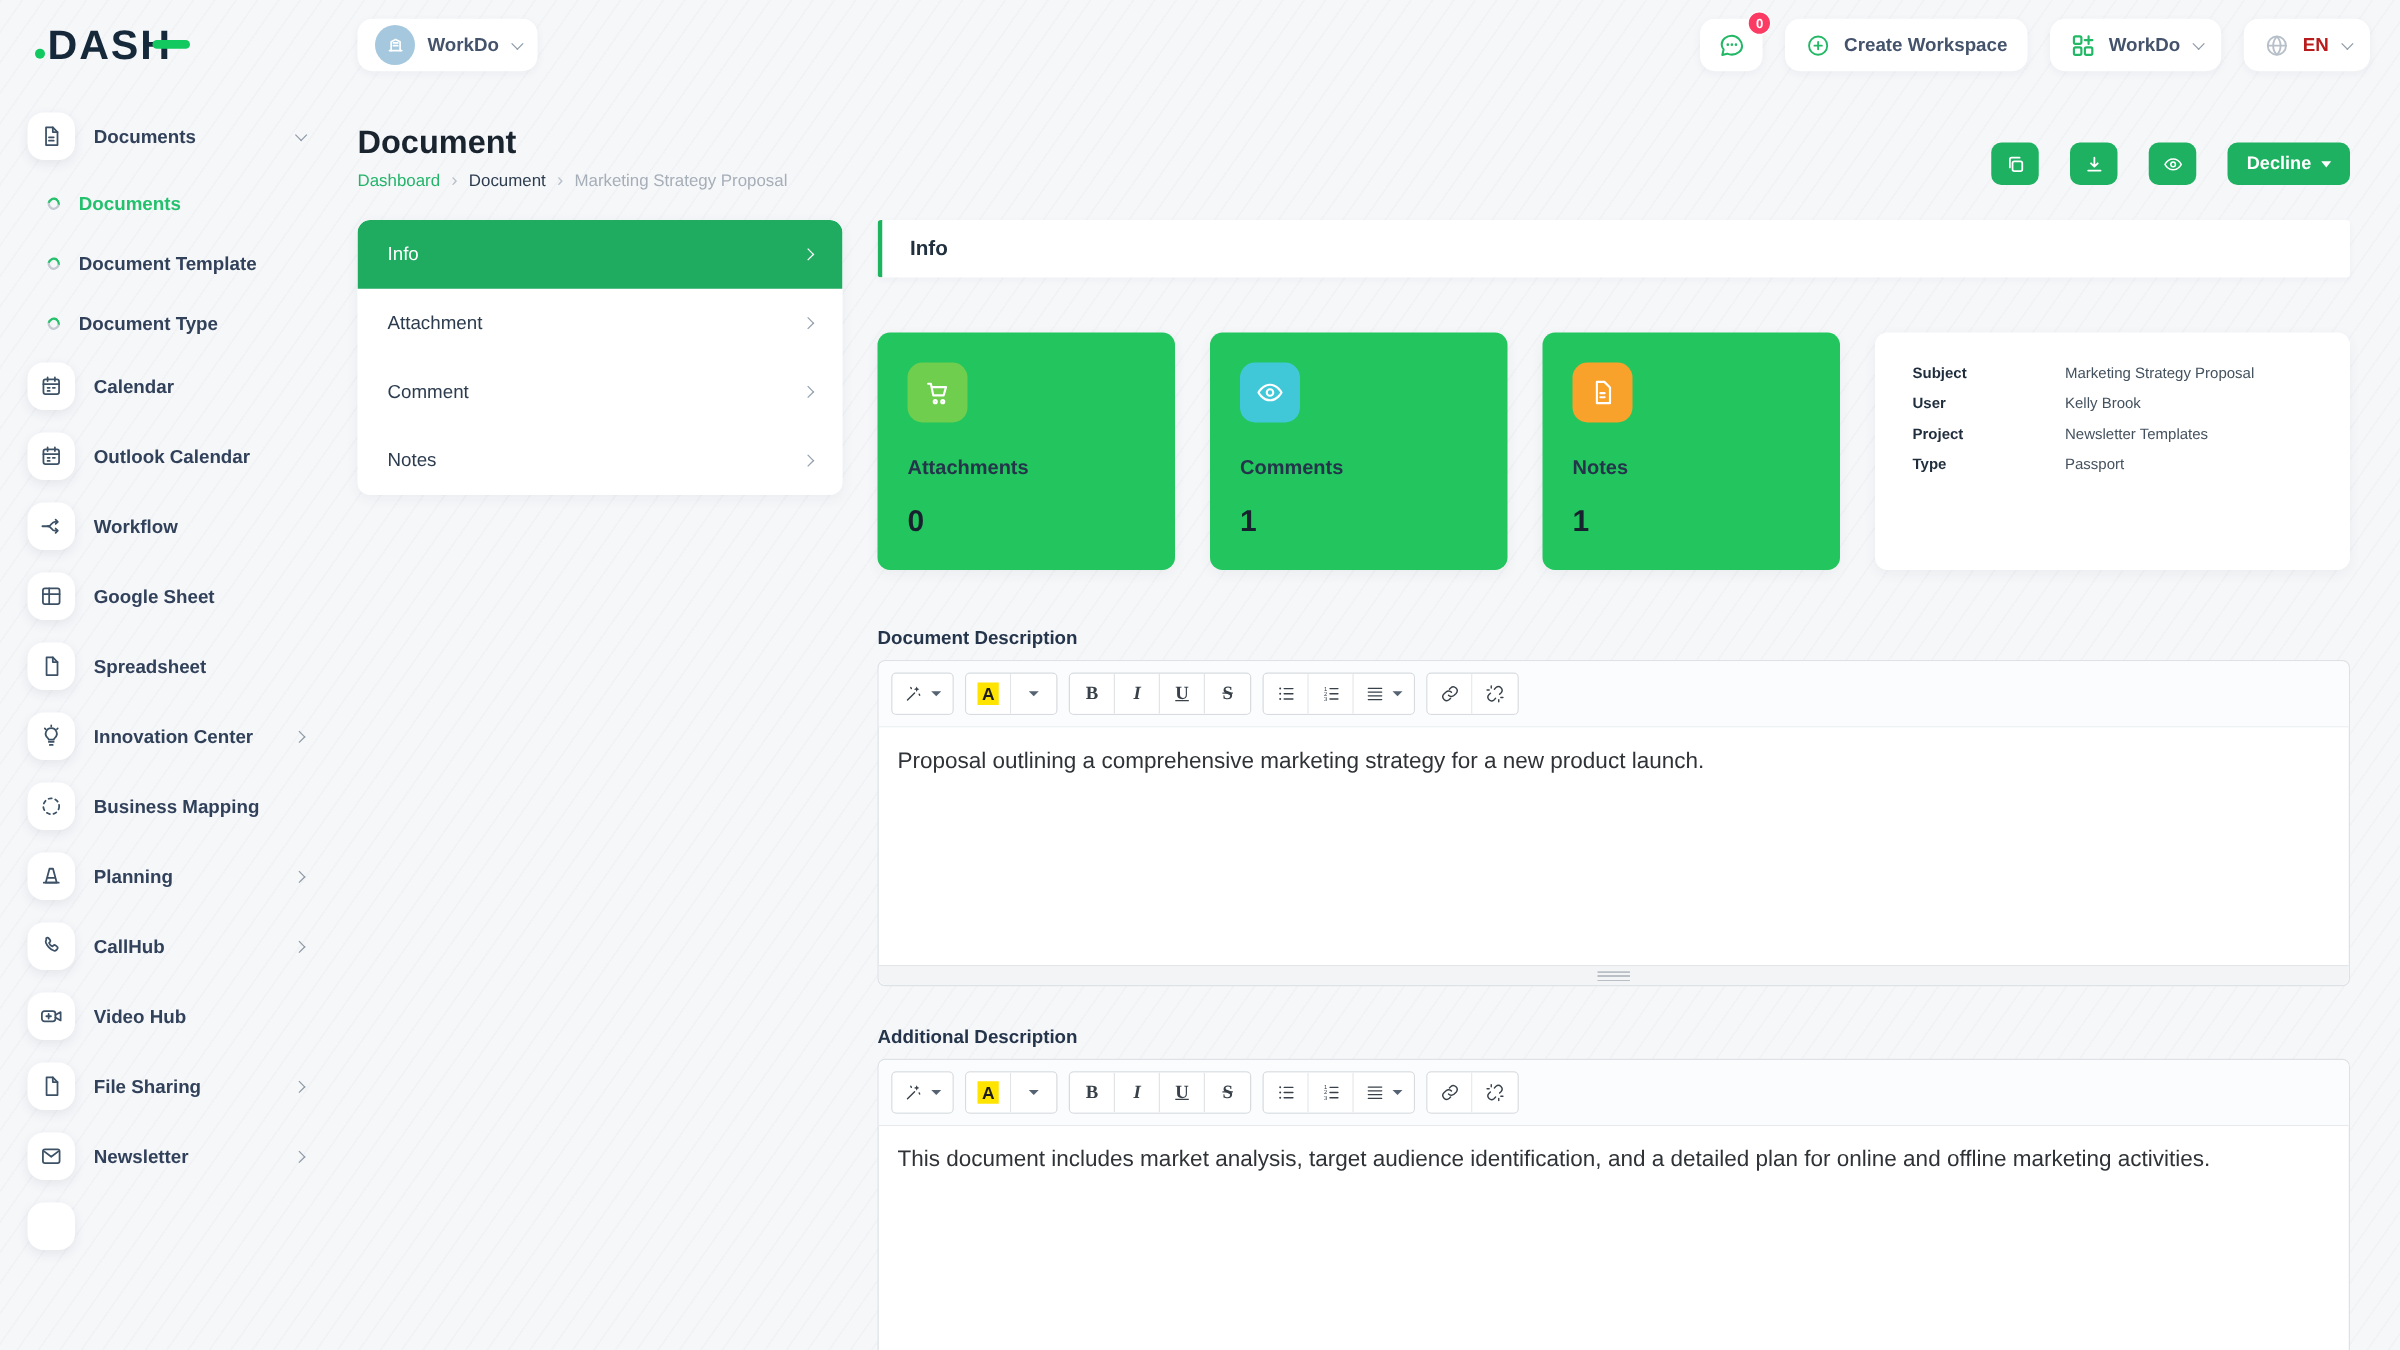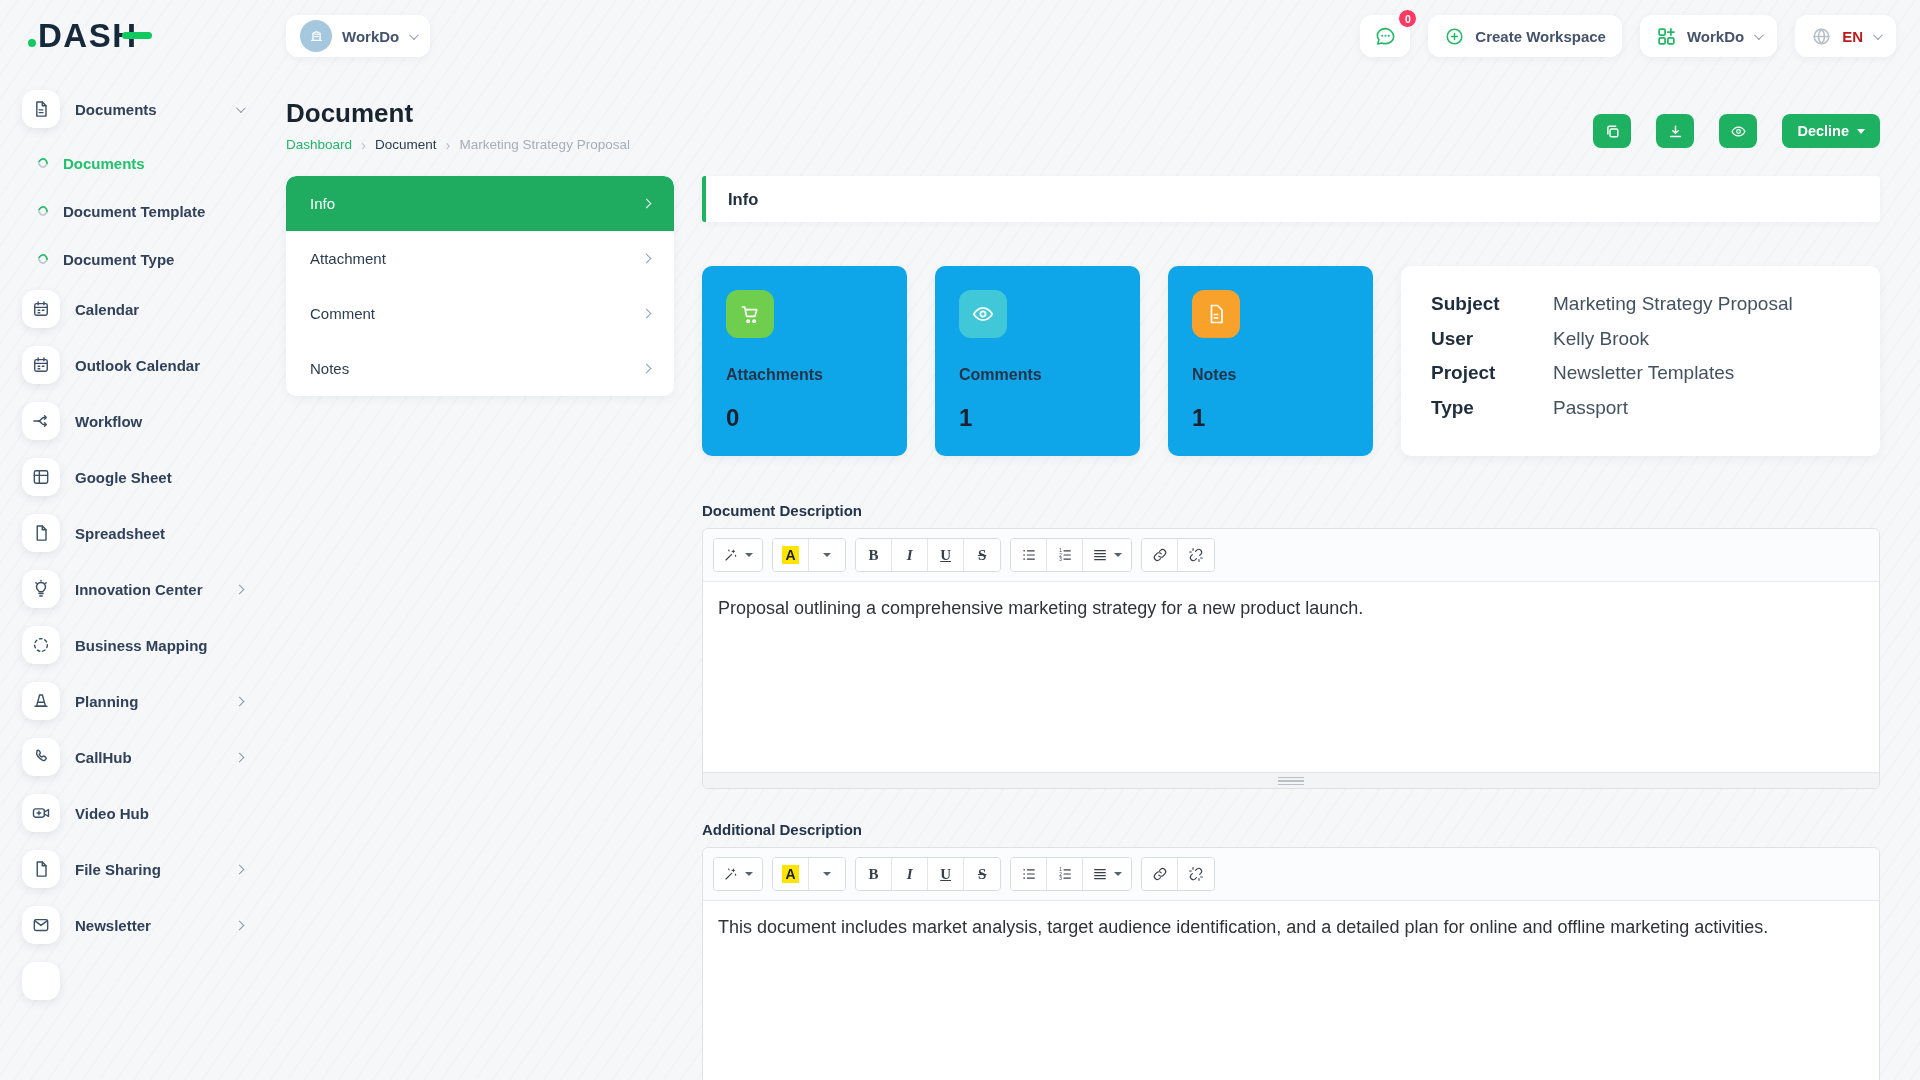--- a/index.html
+++ b/index.html
@@ -67,27 +67,27 @@
   .tab-row{height:55px;display:flex;align-items:center;justify-content:space-between;padding:0 24px;font-size:15px;
            color:#2c3c4e;cursor:pointer}
   .tab-row .chev{border-color:#93a0ad}
   .tab-row.active{background:#1fab60;color:#fff;border-radius:10px 10px 0 0}
   .tab-row.active .chev{border-color:#fff}
   .right-panel{flex:1;min-width:0}
   .info-header{background:#fff;height:46px;display:flex;align-items:center;padding-left:22px;font-size:16.5px;
                font-weight:700;color:#20303f;border-left:4px solid #1db45f;border-radius:3px;
                box-shadow:0 2px 6px rgba(40,60,90,.04)}
   .stats-row{display:flex;gap:28px;margin-top:44px}
-  .stat-card{width:205px;height:190px;background:#0ea5e9;border-radius:10px;box-shadow:0 3px 10px rgba(40,60,90,.06);padding:24px;flex:none}
+  .stat-card{width:238px;height:190px;background:#22c55e;border-radius:10px;box-shadow:0 3px 10px rgba(40,60,90,.06);padding:24px;flex:none}
   .stat-icon{width:48px;height:48px;border-radius:12px;display:flex;align-items:center;justify-content:center;color:#fff}
   .stat-icon svg{width:24px;height:24px}
   .stat-label{margin-top:28px;font-size:16px;font-weight:700;color:#24344a}
   .stat-value{margin-top:20px;font-size:24px;font-weight:700;color:#18222e}
   .details-card{flex:1;background:#fff;border-radius:10px;box-shadow:0 3px 10px rgba(40,60,90,.06);padding:24px 30px;height:190px}
-  .detail-row{display:flex;margin-bottom:7px;font-size:19px;line-height:1.45}
+  .detail-row{display:flex;margin-bottom:7px;font-size:12px;line-height:1.45}
   .detail-label{width:122px;font-weight:700;color:#1f2d3d;flex:none}
   .detail-value{color:#44525f}
   
   .editor-section{margin-top:46px}
   .editor-section + .editor-section{margin-top:32px}
   .editor-label{font-size:15px;font-weight:600;color:#24344a;margin-bottom:9px}
   .editor{background:#fff;border:1px solid #dee2e6;border-radius:6px}
   .toolbar{padding:9px 10px;background:#fbfcfd;border-bottom:1px solid #e7eaec;display:flex;gap:9px;border-radius:6px 6px 0 0}
   .tb-group{display:flex;border:1px solid #d8dce0;border-radius:4px;overflow:hidden;background:#fff}
   .tb-btn{min-width:36px;height:32px;padding:0 9px;display:flex;align-items:center;justify-content:center;gap:6px;

